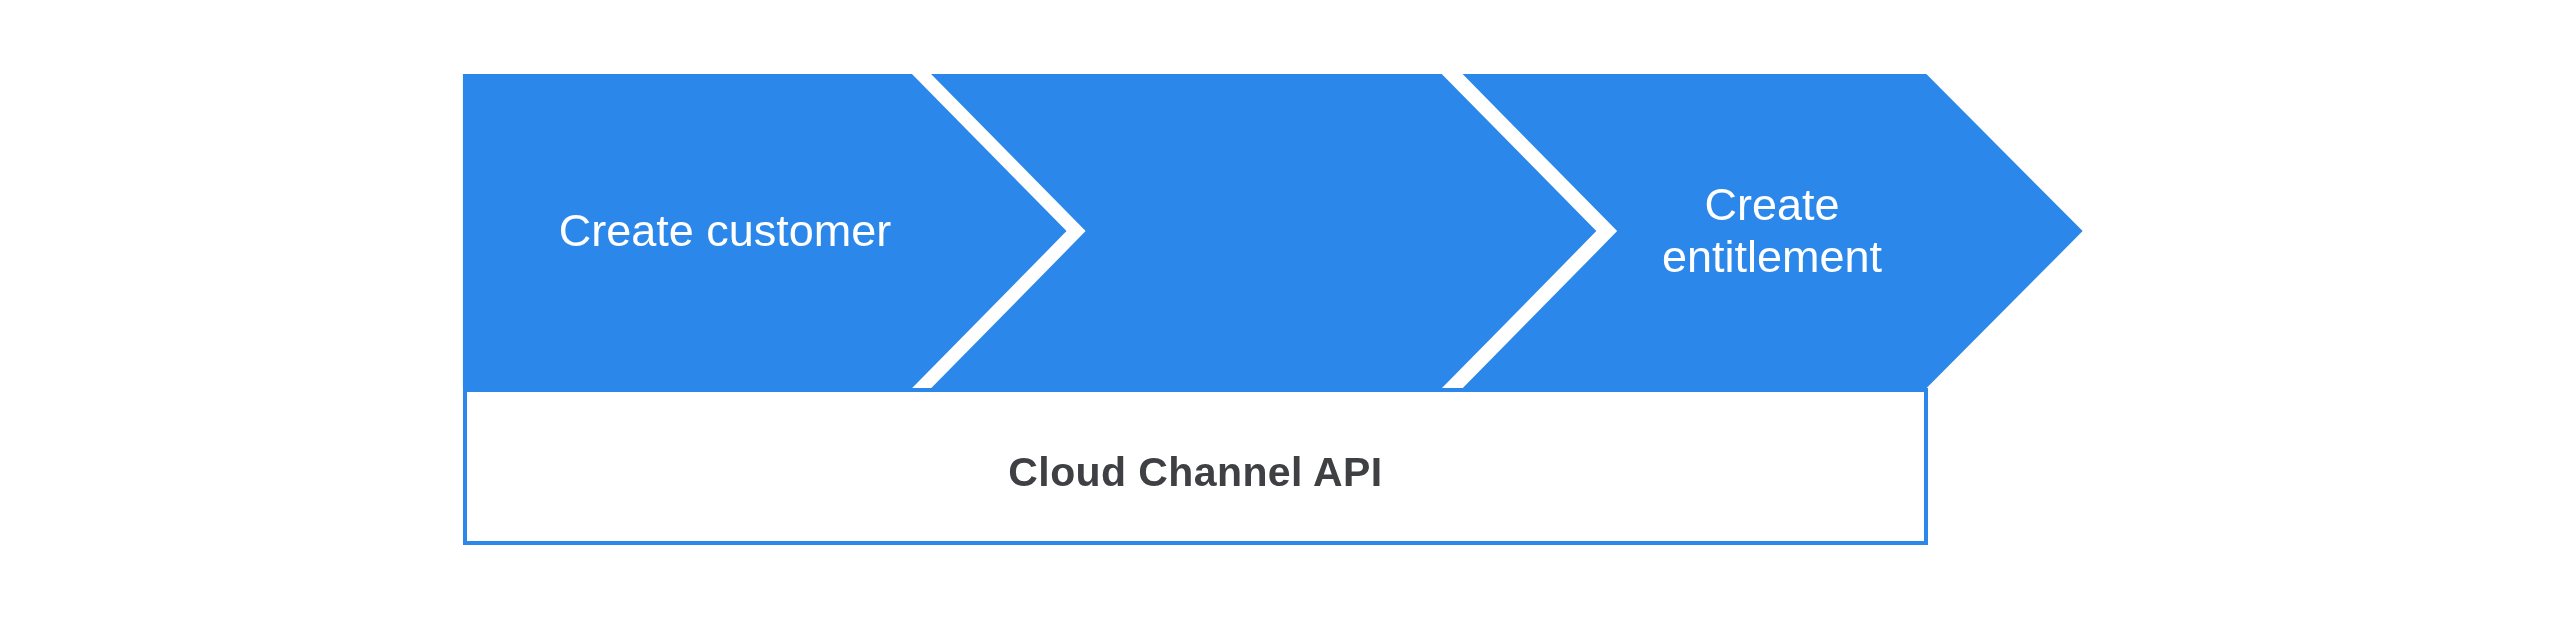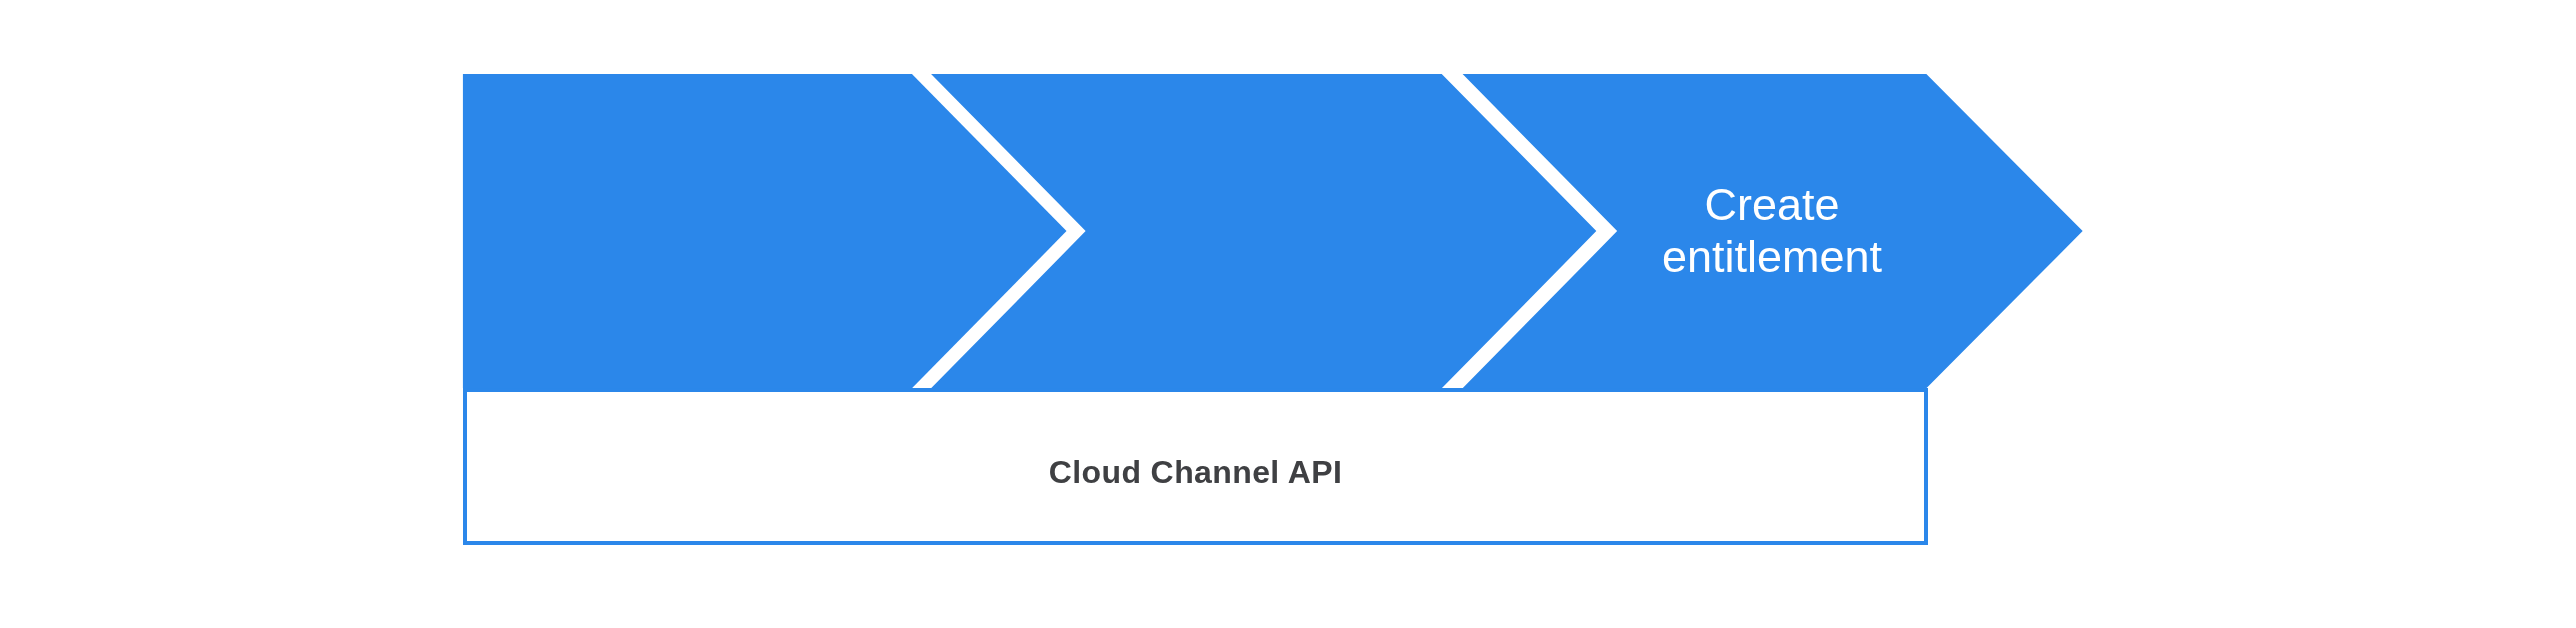--- a/index.html
+++ b/index.html
@@ -25,21 +25,21 @@
     width:1465px;
     height:157px;
     box-sizing:border-box;
     border:4.3px solid var(--color-box_border);
     background:var(--color-background);
     display:flex;
     align-items:center;
     justify-content:center;
   }
   .api-label{
-    font-size:32px;
+    font-size:41px;
     font-weight:bold;
     color:var(--color-api_text);
     letter-spacing:0.4px;
     white-space:nowrap;
     margin-top:12px;
   }
   .arrows{
     position:absolute;
     left:0;
     top:0;
@@ -75,17 +75,18 @@
   <div class="api-box">
     <span class="api-label">Cloud Channel API</span>
   </div>
 
   <svg class="arrows" viewBox="0 0 2966 724" xmlns="http://www.w3.org/2000/svg" aria-hidden="true">
     <polygon points="533,85 1050,85 1228,266 1050,447 533,447"></polygon>
     <polygon points="1072,85 1660,85 1838,266 1660,447 1072,447 1250,266"></polygon>
     <polygon points="1684,85 2218,85 2398,266 2218,447 1684,447 1862,266"></polygon>
   </svg>
 
+  <div class="step-label step-label-1">Create customer</div>
   <div class="step-label step-label-3">Create
 entitlement</div>
 
 </div>
 
 
 </body></html>

